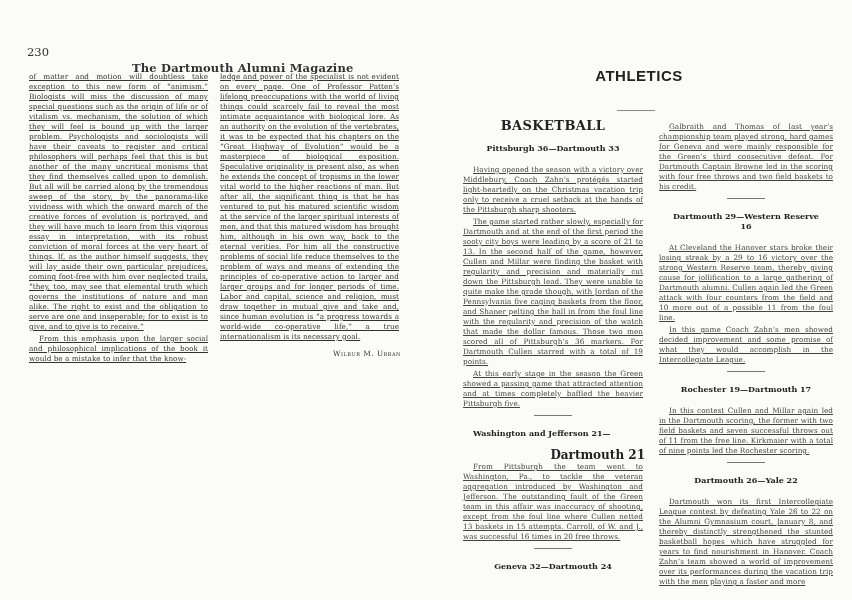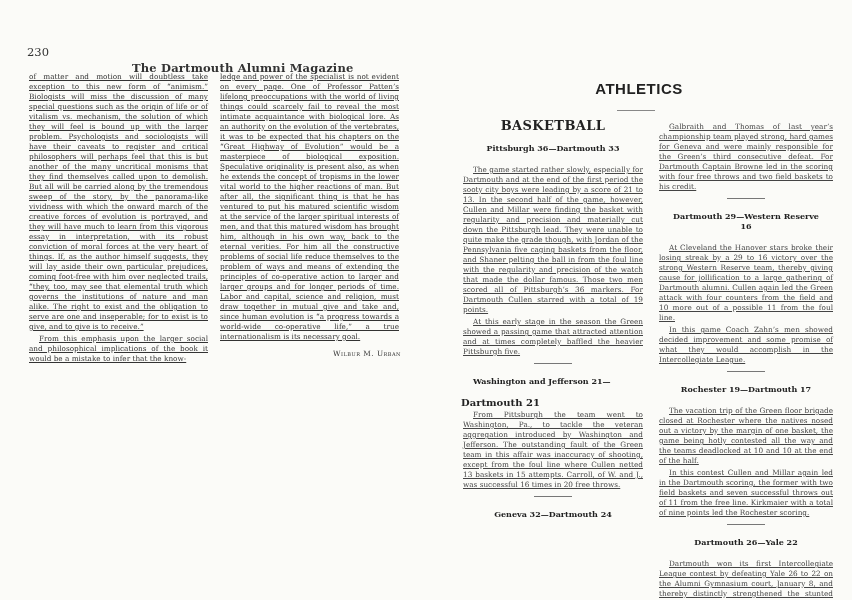--- a/index.html
+++ b/index.html
@@ -27,35 +27,35 @@
     text-align: justify; color: #333;
   }
   .col p { margin: 2px; text-indent: 10px; text-decoration: underline; }
   .col p.noindent { text-indent: 0; }
   .col .sig { text-align: right; font-variant: small-caps; letter-spacing: 0.5px; margin-top: 7px; }
 
   .left-c1 { top: 70px; left: 27px; width: 183px; }
   .left-c2 { top: 70px; left: 218px; width: 183px; }
 
   .section-title {
-    position: absolute; top: 80px; left: 0; width: 426px; text-align: center;
+    position: absolute; top: 67px; left: 0; width: 426px; text-align: center;
     font-family: "Liberation Sans", sans-serif; font-size: 15px; font-weight: bold;
     color: #222; letter-spacing: 0.5px;
   }
   .section-rule {
     position: absolute; top: 110px; left: 617px; width: 38px; height: 1px;
     background: #888;
   }
   .right-c1 { top: 120px; left: 461px; width: 184px; color: #444; }
   .right-c2 { top: 120px; left: 657px; width: 178px; color: #444; }
 
   .sport { text-align: center; font-weight: bold; font-size: 13px; line-height: 11px; letter-spacing: 0.4px; color: #222; }
   .game { text-align: center; font-weight: bold; font-size: 8px; line-height: 10px; color: #222; margin: 12px; }
   .game.left-align { text-align: left; }
-  .game-sub { text-align: left; font-weight: bold; font-size: 10px; line-height: 10px; color: #222; }
+  .game-sub { text-align: right; font-weight: bold; font-size: 12px; line-height: 10px; color: #222; }
   .rule { width: 38px; height: 1px; background: #777; margin: 6px auto 4px auto; }
 </style>
 </head>
 <body>
 
 <div class="page page-left">
   <div class="running-head">
     <span class="pnum">230</span>
     <span class="mag">The Dartmouth Alumni Magazine</span>
   </div>
@@ -72,36 +72,36 @@
 </div>
 
 <div class="page page-right">
   <div class="section-title">ATHLETICS</div>
 </div>
 <div class="section-rule"></div>
 
 <div class="col right-c1">
   <div class="sport">BASKETBALL</div>
   <div class="game">Pittsburgh 36—Dartmouth 33</div>
+  <p>Having opened the season with a victory over Middlebury, Coach Zahn’s protégés started light-heartedly on the Christmas vacation trip only to receive a cruel setback at the hands of the Pittsburgh sharp shooters.</p>
   <p>The game started rather slowly, especially for Dartmouth and at the end of the first period the sooty city boys were leading by a score of 21 to 13. In the second half of the game, however, Cullen and Millar were finding the basket with regularity and precision and materially cut down the Pittsburgh lead. They were unable to quite make the grade though, with Jordan of the Pennsylvania five caging baskets from the floor, and Shaner pelting the ball in from the foul line with the regularity and precision of the watch that made the dollar famous. Those two men scored all of Pittsburgh’s 36 markers. For Dartmouth Cullen starred with a total of 19 points.</p>
   <p>At this early stage in the season the Green showed a passing game that attracted attention and at times completely baffled the heavier Pittsburgh five.</p>
   <div class="rule"></div>
   <div class="game left-align">Washington and Jefferson 21—</div>
   <div class="game-sub">Dartmouth 21</div>
   <p>From Pittsburgh the team went to Washington, Pa., to tackle the veteran aggregation introduced by Washington and Jefferson. The outstanding fault of the Green team in this affair was inaccuracy of shooting, except from the foul line where Cullen netted 13 baskets in 15 attempts. Carroll, of W. and J., was successful 16 times in 20 free throws.</p>
   <div class="rule"></div>
   <div class="game">Geneva 32—Dartmouth 24</div>
 </div>
 
 <div class="col right-c2">
   <p>Galbraith and Thomas of last year’s championship team played strong, hard games for Geneva and were mainly responsible for the Green’s third consecutive defeat. For Dartmouth Captain Browne led in the scoring with four free throws and two field baskets to his credit.</p>
   <div class="rule"></div>
   <div class="game">Dartmouth 29—Western Reserve 16</div>
   <p>At Cleveland the Hanover stars broke their losing streak by a 29 to 16 victory over the strong Western Reserve team, thereby giving cause for jollification to a large gathering of Dartmouth alumni. Cullen again led the Green attack with four counters from the field and 10 more out of a possible 11 from the foul line.</p>
   <p>In this game Coach Zahn’s men showed decided improvement and some promise of what they would accomplish in the Intercollegiate League.</p>
   <div class="rule"></div>
   <div class="game">Rochester 19—Dartmouth 17</div>
-  <p>The vacation trip of the Green floor brigade closed at Rochester where the natives nosed out a victory by the margin of one basket, the game being hotly contested all the way and the teams deadlocked at 10 and 10 at the end of the half.</p>
   <p>In this contest Cullen and Millar again led in the Dartmouth scoring, the former with two field baskets and seven successful throws out of 11 from the free line. Kirkmaier with a total of nine points led the Rochester scoring.</p>
   <div class="rule"></div>
   <div class="game">Dartmouth 26—Yale 22</div>
   <p>Dartmouth won its first Intercollegiate League contest by defeating Yale 26 to 22 on the Alumni Gymnasium court, January 8, and thereby distinctly strengthened the stunted basketball hopes which have struggled for years to find nourishment in Hanover. Coach Zahn’s team showed a world of improvement over its performances during the vacation trip with the men playing a faster and more</p>
 </div>
 
 </body></html>

